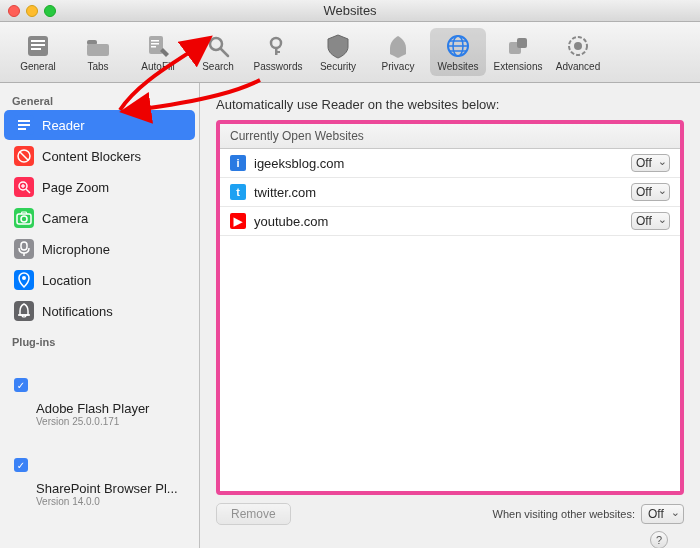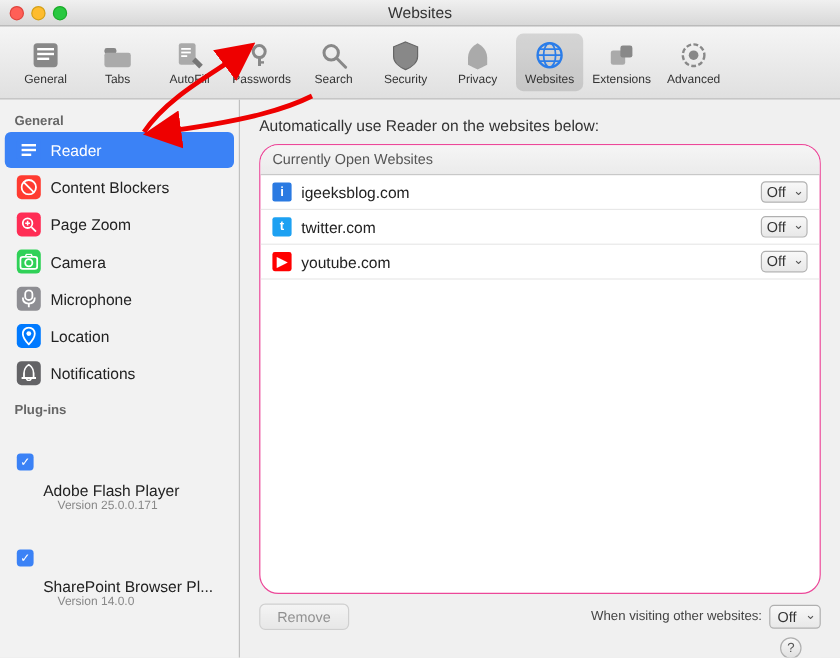--- a/index.html
+++ b/index.html
@@ -126,22 +126,22 @@
       font-size: 13px;
       flex-shrink: 0;
     }
     .sidebar-item-label { font-size: 13px; color: #222; }
     .content-title {
       font-size: 13px;
       color: #333;
     }
     .websites-panel {
       background: white;
-      border: 1px solid #ec4899;
-      border-radius: 16px;
+      border: 4px solid #ec4899;
+      border-radius: 4px;
       flex: 1;
       overflow: hidden;
       display: flex;
       flex-direction: column;
     }
     .websites-header {
       background: linear-gradient(to bottom, #f5f5f5, #ebebeb);
       border-bottom: 1px solid #c8c8c8;
       padding: 5px 10px;
       font-size: 12px;
@@ -277,21 +277,21 @@
       margin: 1px 4px;
       border-radius: 5px;
       gap: 0;
     }
     .plugin-row {
       display: flex;
       align-items: center;
       gap: 8px;
     }
     .plugin-name { font-size: 13px; color: #222; margin-top: 47px; }
-    .plugin-version { font-size: 10px; color: #888; margin-left: 34px; }
+    .plugin-version { font-size: 10px; color: #888; margin-left: 22px; }
 
     
     .visiting-row {
       display: flex;
       align-items: center;
       gap: 6px;
     }
   </style>
 </head>
 <body>
@@ -336,35 +336,35 @@
             <rect x="7" y="11" width="8" height="1.5" fill="white"></rect>
             <rect x="7" y="14" width="5" height="1.5" fill="white"></rect>
             <polygon points="19,16 25,22 22,25 16,19" fill="#777"></polygon>
           </svg>
         </div>
         <span class="toolbar-label">AutoFill</span>
       </div>
       <div class="toolbar-item">
         <div class="toolbar-icon">
           <svg width="28" height="28" viewBox="0 0 28 28">
+            <circle cx="12" cy="12" r="6" stroke="#888" stroke-width="2.5" fill="none"></circle>
+            <line x1="17" y1="17" x2="24" y2="24" stroke="#888" stroke-width="2.5" stroke-linecap="round"></line>
+          </svg>
+        </div>
+        <span class="toolbar-label">Search</span>
+      </div>
+      <div class="toolbar-item">
+        <div class="toolbar-icon">
+          <svg width="28" height="28" viewBox="0 0 28 28">
             <circle cx="12" cy="11" r="5" stroke="#888" stroke-width="2.5" fill="none"></circle>
             <rect x="11" y="15" width="2.5" height="8" fill="#888"></rect>
             <rect x="11" y="19" width="5" height="2" fill="#888"></rect>
           </svg>
         </div>
         <span class="toolbar-label">Passwords</span>
-      </div>
-      <div class="toolbar-item">
-        <div class="toolbar-icon">
-          <svg width="28" height="28" viewBox="0 0 28 28">
-            <circle cx="12" cy="12" r="6" stroke="#888" stroke-width="2.5" fill="none"></circle>
-            <line x1="17" y1="17" x2="24" y2="24" stroke="#888" stroke-width="2.5" stroke-linecap="round"></line>
-          </svg>
-        </div>
-        <span class="toolbar-label">Search</span>
       </div>
       <div class="toolbar-item">
         <div class="toolbar-icon">
           <svg width="28" height="28" viewBox="0 0 28 28">
             <path d="M14 3 L24 7 L24 15 C24 20 19 24 14 26 C9 24 4 20 4 15 L4 7 Z" fill="#888"></path>
             <path d="M14 3 L24 7 L24 15 C24 20 19 24 14 26 C9 24 4 20 4 15 L4 7 Z" fill="none" stroke="#666" stroke-width="1"></path>
           </svg>
         </div>
         <span class="toolbar-label">Security</span>
       </div>

